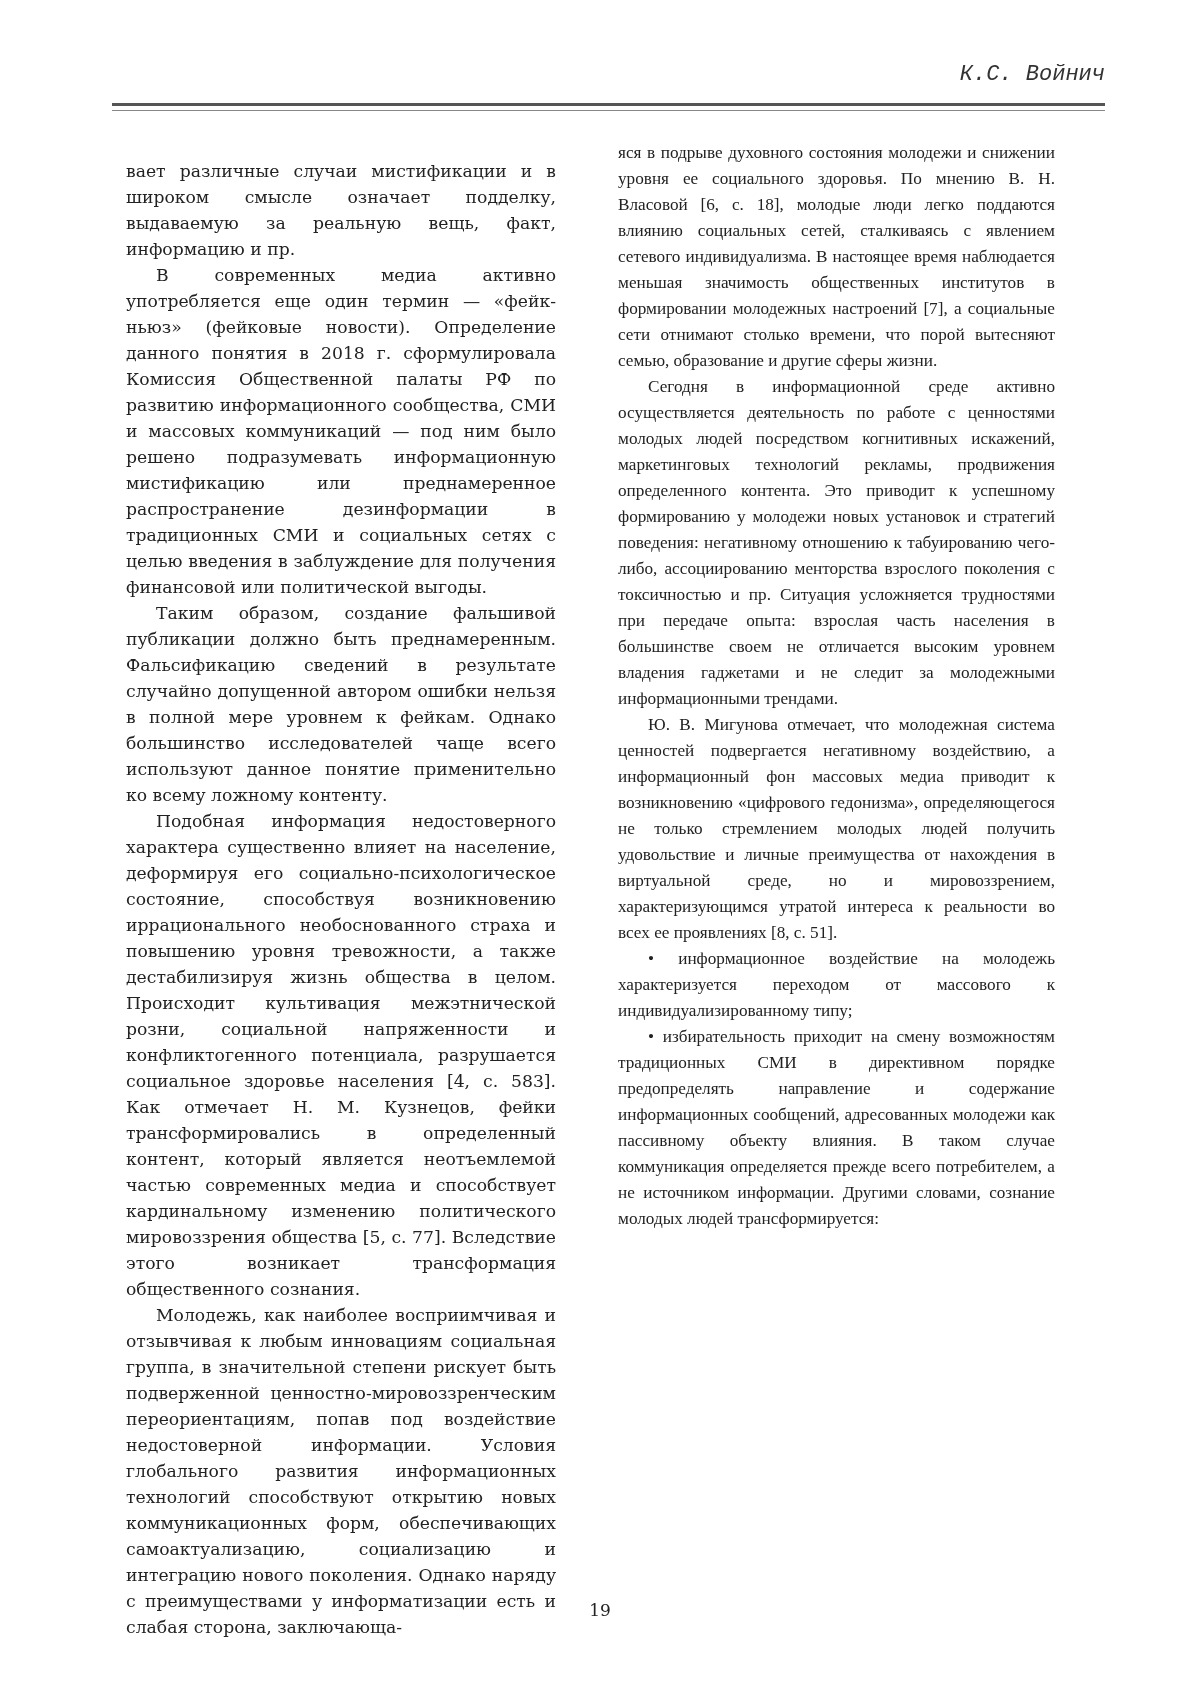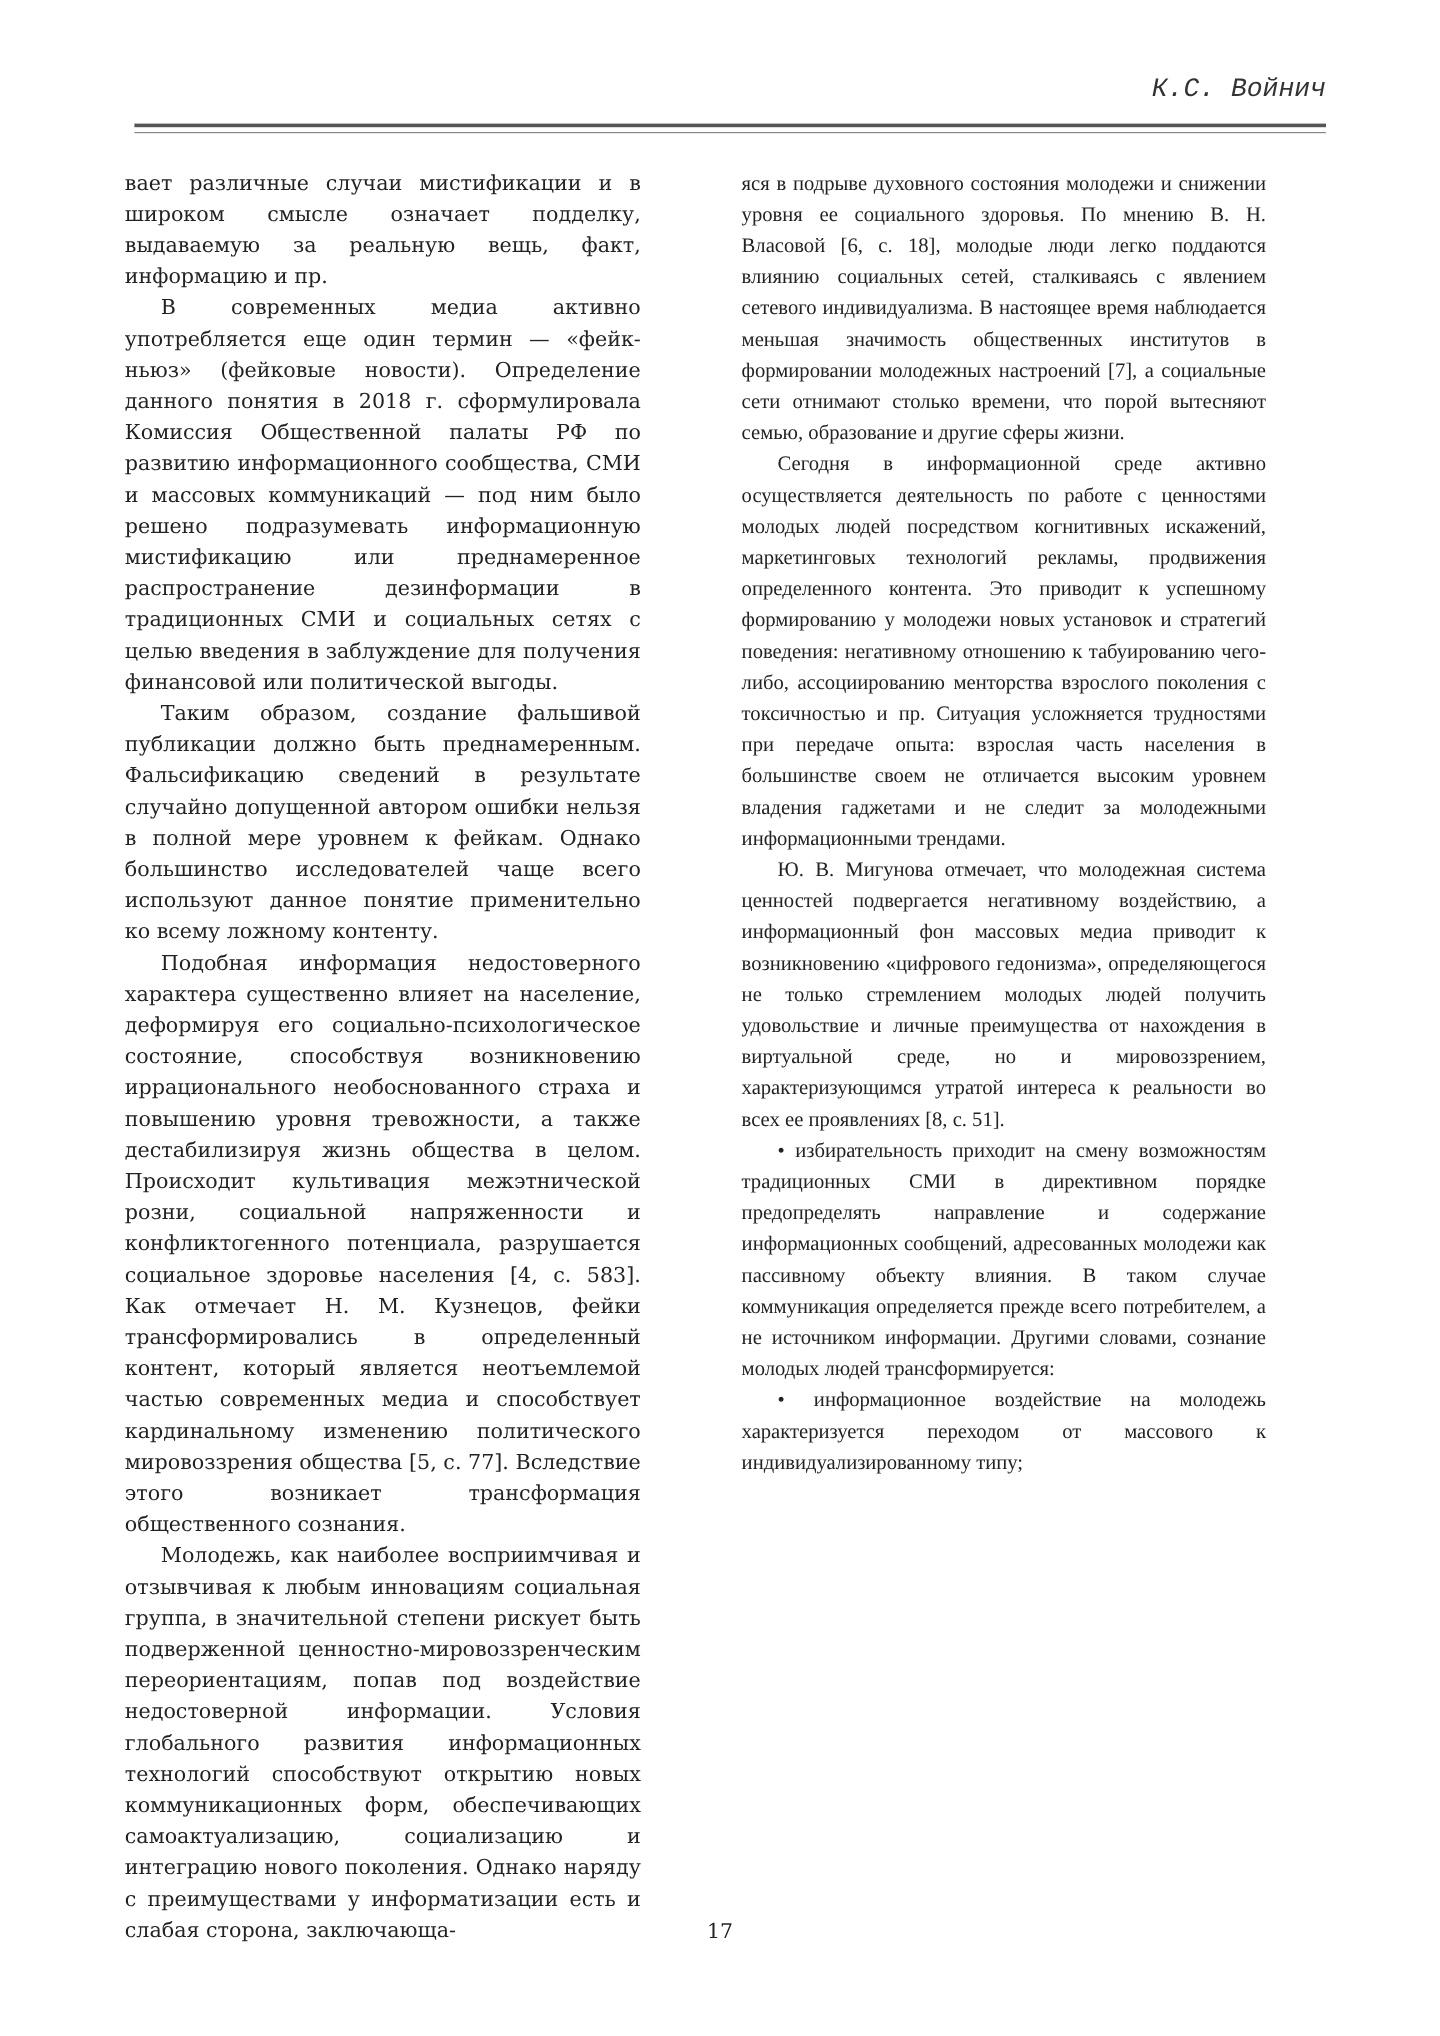--- a/index.html
+++ b/index.html
@@ -10,21 +10,21 @@
   }
   .header-rule {
     position:absolute; left:112px; right:95px; top:103px; height:4px;
     border-top:3px solid #555; border-bottom:1px solid #888;
   }
   .column {
     position:absolute; top:140px; width:430px;
     font-family:"DejaVu Serif", serif; font-size:17.2px; line-height:26px;
     text-align:justify; hyphens:manual; color:#222;
   }
-  .col-left { left:104px; }
+  .col-left { left:126px;margin-top:18px; }
   .col-right { left:618px; width:437px;font-family:Liberation Serif, serif; }
   .column p { margin:0; }
   .column p.indent { text-indent:30px; }
   .column p.bullet { text-indent:30px; }
   .page-number {
     position:absolute; top:1600px; left:0; width:100%; text-align:center;
     font-family:"DejaVu Serif", serif; font-size:17px; color:#222;
   }
 </style>
 </head>
@@ -38,17 +38,17 @@
   <p class="indent">В современных медиа активно употребляется еще один термин — «фейк-ньюз» (фейковые новости). Определение данного понятия в 2018 г. сформулировала Комиссия Общественной палаты РФ по развитию информационного сообщества, СМИ и массовых коммуникаций — под ним было решено подразумевать информационную мистификацию или преднамеренное распространение дезинформации в традиционных СМИ и социальных сетях с целью введения в заблуждение для получения финансовой или политической выгоды.</p>
   <p class="indent">Таким образом, создание фальшивой публикации должно быть преднамеренным. Фальсификацию сведений в результате случайно допущенной автором ошибки нельзя в полной мере уровнем к фейкам. Однако большинство исследователей чаще всего используют данное понятие применительно ко всему ложному контенту.</p>
   <p class="indent">Подобная информация недостоверного характера существенно влияет на население, деформируя его социально-психологическое состояние, способствуя возникновению иррационального необоснованного страха и повышению уровня тревожности, а также дестабилизируя жизнь общества в целом. Происходит культивация межэтнической розни, социальной напряженности и конфликтогенного потенциала, разрушается социальное здоровье населения [4, с. 583]. Как отмечает Н. М. Кузнецов, фейки трансформировались в определенный контент, который является неотъемлемой частью современных медиа и способствует кардинальному изменению политического мировоззрения общества [5, с. 77]. Вследствие этого возникает трансформация общественного сознания.</p>
   <p class="indent">Молодежь, как наиболее восприимчивая и отзывчивая к любым инновациям социальная группа, в значительной степени рискует быть подверженной ценностно-мировоззренческим переориентациям, попав под воздействие недостоверной информации. Условия глобального развития информационных технологий способствуют открытию новых коммуникационных форм, обеспечивающих самоактуализацию, социализацию и интеграцию нового поколения. Однако наряду с преимуществами у информатизации есть и слабая сторона, заключающа-</p>
 </div>
 
 <div class="column col-right">
   <p>яся в подрыве духовного состояния молодежи и снижении уровня ее социального здоровья. По мнению В. Н. Власовой [6, с. 18], молодые люди легко поддаются влиянию социальных сетей, сталкиваясь с явлением сетевого индивидуализма. В настоящее время наблюдается меньшая значимость общественных институтов в формировании молодежных настроений [7], а социальные сети отнимают столько времени, что порой вытесняют семью, образование и другие сферы жизни.</p>
   <p class="indent">Сегодня в информационной среде активно осуществляется деятельность по работе с ценностями молодых людей посредством когнитивных искажений, маркетинговых технологий рекламы, продвижения определенного контента. Это приводит к успешному формированию у молодежи новых установок и стратегий поведения: негативному отношению к табуированию чего-либо, ассоциированию менторства взрослого поколения с токсичностью и пр. Ситуация усложняется трудностями при передаче опыта: взрослая часть населения в большинстве своем не отличается высоким уровнем владения гаджетами и не следит за молодежными информационными трендами.</p>
   <p class="indent">Ю. В. Мигунова отмечает, что молодежная система ценностей подвергается негативному воздействию, а информационный фон массовых медиа приводит к возникновению «цифрового гедонизма», определяющегося не только стремлением молодых людей получить удовольствие и личные преимущества от нахождения в виртуальной среде, но и мировоззрением, характеризующимся утратой интереса к реальности во всех ее проявлениях [8, с. 51].</p>
+  <p class="bullet">• информационное воздействие на молодежь характеризуется переходом от массового к индивидуализированному типу;</p>
   <p class="bullet">• избирательность приходит на смену возможностям традиционных СМИ в директивном порядке предопределять направление и содержание информационных сообщений, адресованных молодежи как пассивному объекту влияния. В таком случае коммуникация определяется прежде всего потребителем, а не источником информации. Другими словами, сознание молодых людей трансформируется:</p>
-  <p class="bullet">• информационное воздействие на молодежь характеризуется переходом от массового к индивидуализированному типу;</p>
 </div>
 
-<div class="page-number">17</div>
+<div class="page-number">19</div>
 
 </body></html>

